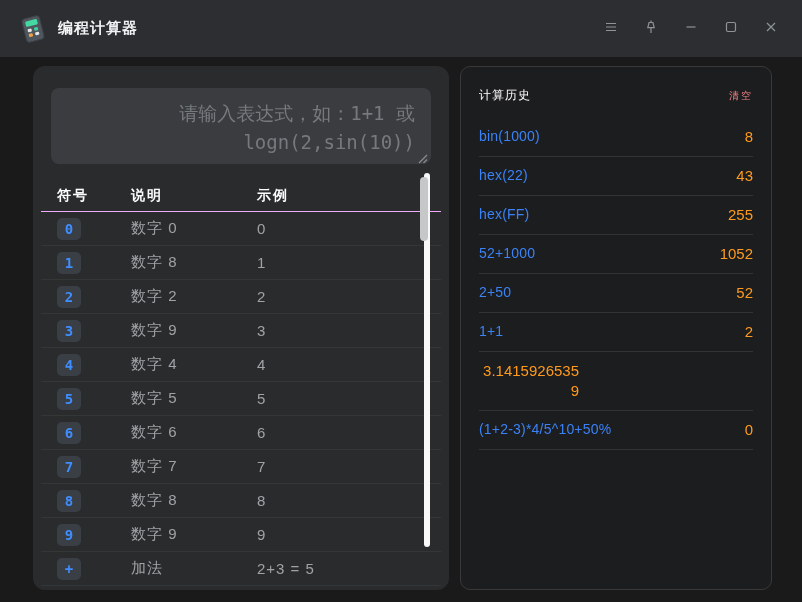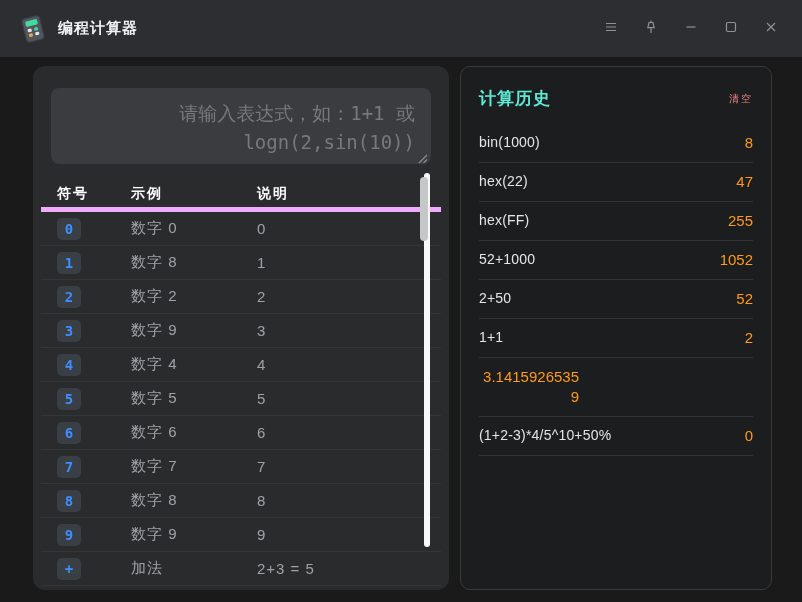--- a/index.html
+++ b/index.html
@@ -51,21 +51,21 @@
   .resize-handle svg { stroke:#8a8d90; stroke-width:1.2; }
 
   
   .symbol-table { position:absolute; left:8px; right:8px; top:114px; }
   .t-head, .t-row {
     display:grid; grid-template-columns:74px 126px 1fr;
     align-items:center; padding:0 16px;
   }
   .t-head {
     height:32px; font-size:14px; font-weight:bold; color:#fbfcfd;
-    border-bottom:5px solid #f0abfc; letter-spacing:2px;
+    border-bottom:1px solid #f0abfc; letter-spacing:2px;
   }
   .t-row { height:34px; border-bottom:1px solid #343638; }
   .sym-badge {
     width:24px; height:22px; border-radius:5px; background:#3a3f46;
     display:flex; align-items:center; justify-content:center;
     font-family:"DejaVu Sans Mono",monospace; font-weight:bold; font-size:14px;
     color:#3f8eff;
   }
   .t-desc, .t-example { font-size:15px; color:#a0a3a6; letter-spacing:1px; }
 
@@ -77,31 +77,31 @@
   .scroll-thumb {
     position:absolute; left:387px; top:111px; width:8px; height:64px;
     background:#c6c7c9; border-radius:4px;
   }
 
   
   .history-header {
     display:flex; align-items:center; justify-content:space-between;
     padding-top:20px; margin-bottom:14px;
   }
-  .history-title { font-size:17px; font-weight:bold; color:#5eead4; letter-spacing:1px; }
+  .history-title { font-size:12px; font-weight:normal; color:#ffffff; letter-spacing:1px; }
   .clear-button {
     background:none; border:none; cursor:pointer;
     font-size:10px; color:#ef8084; letter-spacing:2px;
     font-family:inherit;
   }
   .history-row {
     display:flex; justify-content:space-between; align-items:flex-start;
     padding:9px 0; border-bottom:1px solid #313335; cursor:pointer;
   }
-  .h-expr { font-size:14px; color:#e5e5e5; letter-spacing:.2px; padding-top:1px; }
+  .h-expr { font-size:14px; color:#3b82f6; letter-spacing:.2px; padding-top:1px; }
   .h-result {
     font-size:15px; color:#ff9a1c; text-align:right;
     max-width:100px; word-break:break-all; line-height:20px;
   }
 </style>
 </head>
 <body>
 
 <div class="titlebar">
   <span class="app-icon">
@@ -163,22 +163,22 @@
     <span class="resize-handle">
       <svg width="11" height="11" viewBox="0 0 11 11">
           <path d="M10 2L2 10M10 6.5L6.5 10"></path>
         </svg>
     </span>
   </div>
 
   <div class="symbol-table">
     <div class="t-head">
       <span>符号</span>
+      <span>说明</span>
       <span>示例</span>
-      <span>说明</span>
     </div>
     <div class="t-row">
       <span>
           <span class="sym-badge">0</span>
         </span>
       <span class="t-desc">数字 0</span>
       <span class="t-example">0</span>
     </div>
     <div class="t-row">
       <span>
@@ -261,21 +261,21 @@
     <span class="history-title">计算历史</span>
     <button class="clear-button">清空</button>
   </div>
   <div>
     <div class="history-row">
       <span class="h-expr">bin(1000)</span>
       <span class="h-result">8</span>
     </div>
     <div class="history-row">
       <span class="h-expr">hex(22)</span>
-      <span class="h-result">47</span>
+      <span class="h-result">43</span>
     </div>
     <div class="history-row">
       <span class="h-expr">hex(FF)</span>
       <span class="h-result">255</span>
     </div>
     <div class="history-row">
       <span class="h-expr">52+1000</span>
       <span class="h-result">1052</span>
     </div>
     <div class="history-row">

